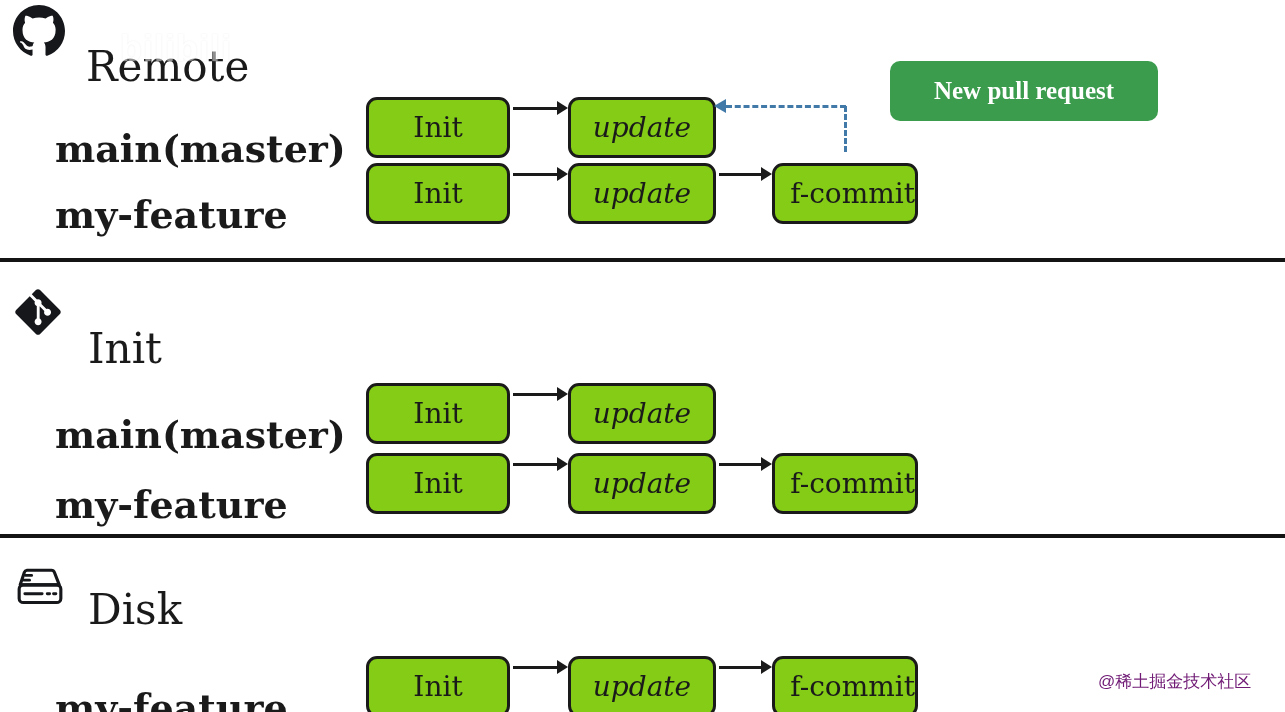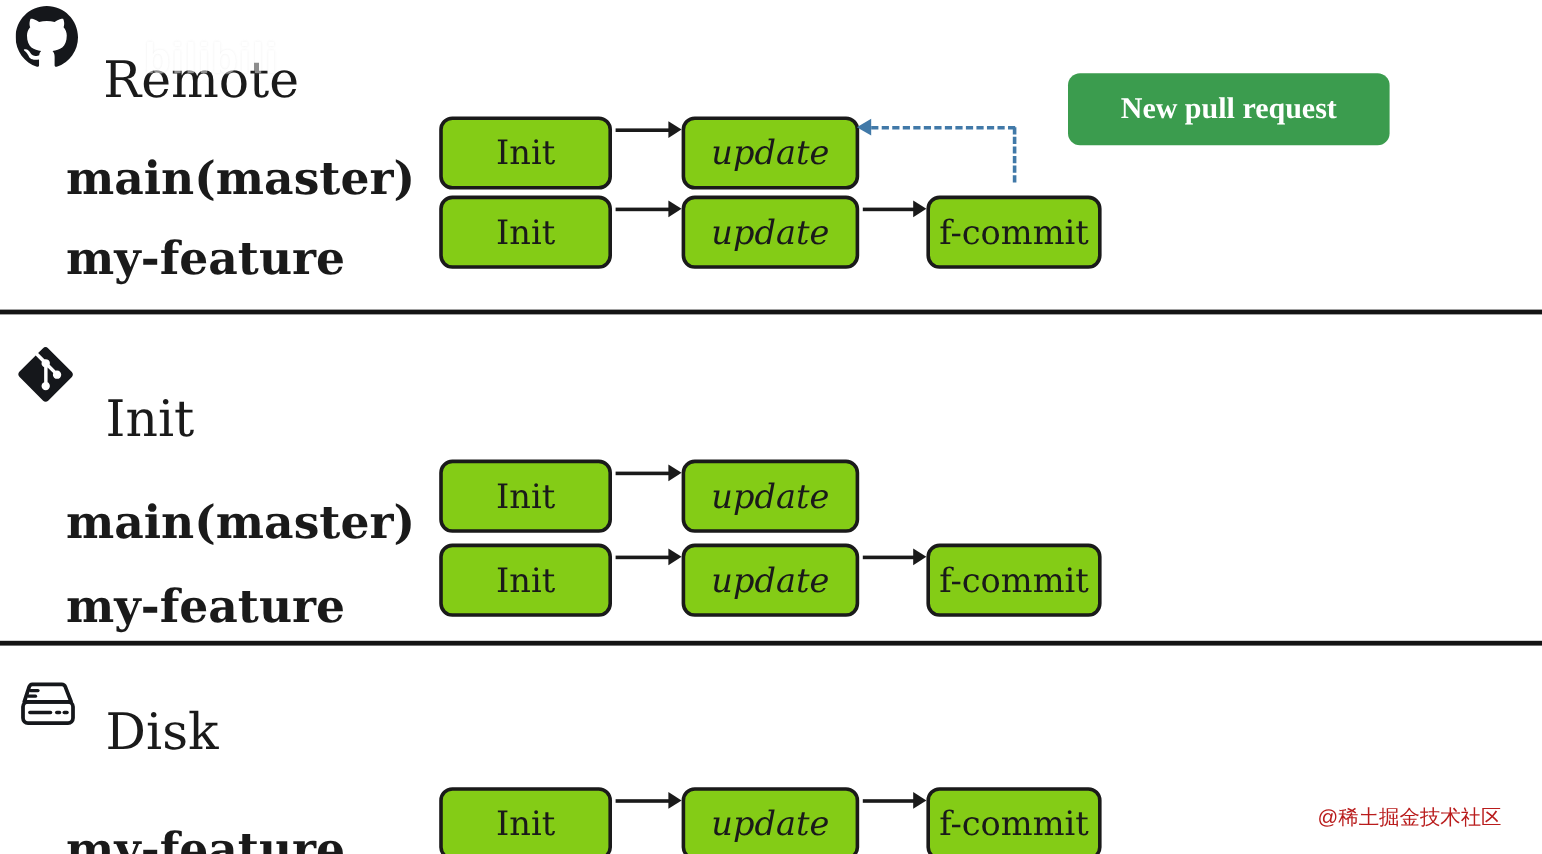--- a/index.html
+++ b/index.html
@@ -16,21 +16,21 @@
   .row{position:absolute;left:0;top:0;width:1285px;height:48px;}
   .branch-label{position:absolute;left:55px;top:-3px;height:54px;line-height:54px;font-size:38px;font-weight:700;white-space:nowrap;margin-top:40px;}
   .node{
     position:absolute;top:12px;height:61px;box-sizing:border-box;
     border:3px solid #1a1a1a;border-radius:11px;background:#84cc16;
     display:flex;align-items:center;justify-content:center;
     font-size:28px;font-weight:500;white-space:nowrap;
   }
   .c0{left:366px;width:144px;}
   .c1{left:568px;width:148px;font-style:italic;}
-  .c2{left:772px;width:146px;}
+  .c2{left:772px;width:146px;justify-content:flex-end;}
   .arrow{position:absolute;top:22px;height:3px;background:#1a1a1a;}
   .arrow::after{
     content:"";position:absolute;right:-10px;top:-6px;
     border-left:11px solid #1a1a1a;border-top:7px solid transparent;border-bottom:7px solid transparent;
   }
   .a01{left:513px;width:45px;}
   .a12{left:719px;width:43px;}
   
   .dash-h{position:absolute;left:726px;top:105px;width:120px;height:0;border-top:3px dashed #4179a8;}
   .dash-v{position:absolute;left:844px;top:106px;width:0;height:46px;border-left:3px dashed #4179a8;}
@@ -46,21 +46,21 @@
     display:flex;align-items:center;justify-content:center;white-space:nowrap;
   }
   
   .wm-bilibili{
     position:absolute;left:98px;top:28px;
     font-family:"Liberation Sans", sans-serif;font-size:36px;font-weight:800;
     color:#ffffff;opacity:0.5;text-shadow:0 0 2px #dcdcdc;letter-spacing:1px;margin-left:22px;
   }
   .wm-juejin{
     position:absolute;left:1098px;top:670px;
-    font-family:"Liberation Sans", sans-serif;font-size:17px;color:#b91c1c;white-space:nowrap;
+    font-family:"Liberation Sans", sans-serif;font-size:17px;color:#701a75;white-space:nowrap;
   }
 </style>
 </head>
 <body>
 
 <div class="stage">
 
   <section>
     <span class="sec-icon" style="left:13px;top:5px;">
       <svg width="52" height="52" viewBox="0 0 16 16" aria-hidden="true">

